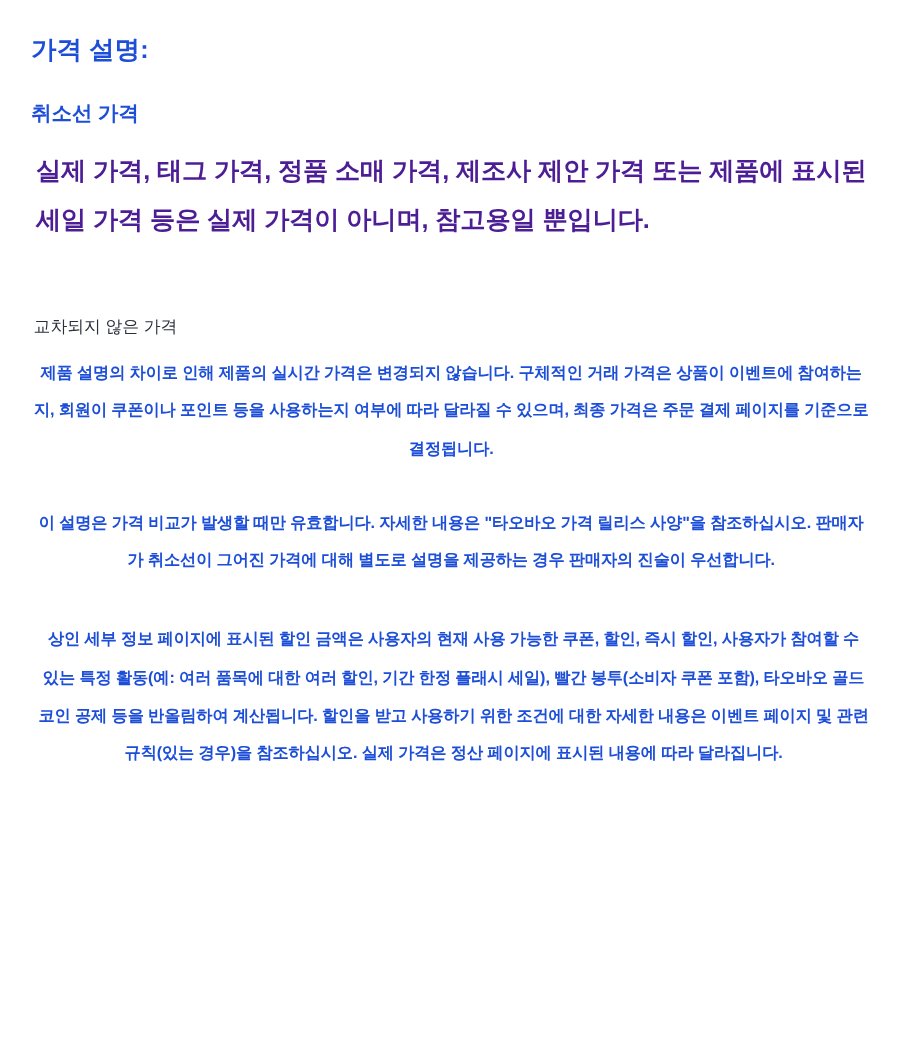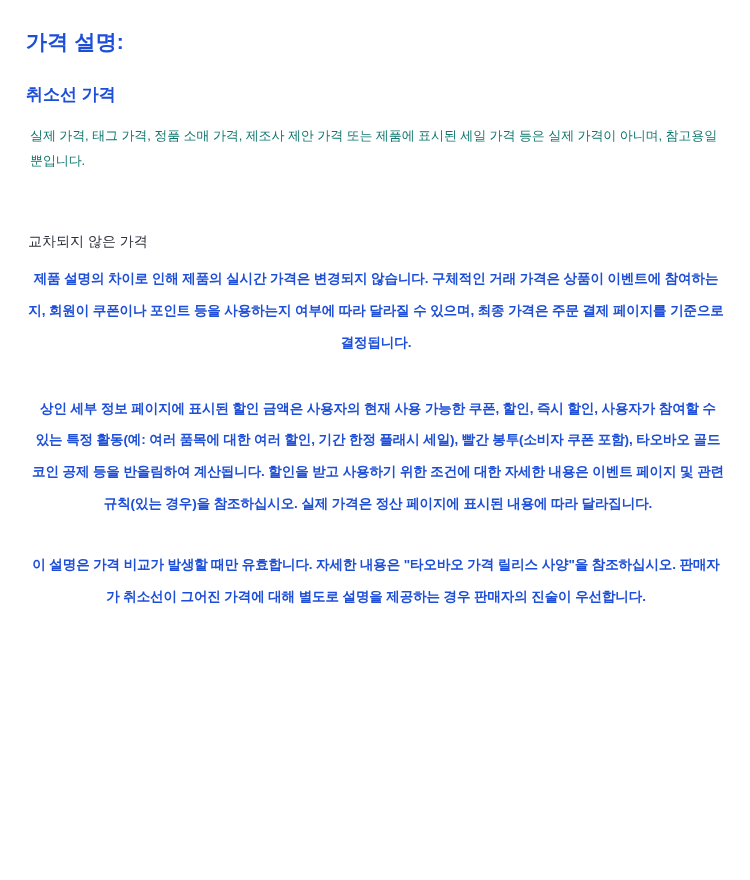--- a/index.html
+++ b/index.html
@@ -33,23 +33,23 @@
     margin-top: 0;
   }
   .section-heading-lg {
     font-size: 17px;
     font-weight: bold;
     color: #1d4ed8;
     margin: 28px 0 0 0;
     line-height: 1.4;
   }
   .lead-paragraph {
-    font-size: 13px;
-    font-weight: normal;
-    color: #0f766e;
+    font-size: 21px;
+    font-weight: bold;
+    color: #4c1d95;
     line-height: 1.95;
     margin: 16px 0 0 4px;
     letter-spacing: -0.1px;
   }
   .section-heading-sm {
     font-size: 14px;
     font-weight: normal;
     color: #2b2f3a;
     margin: 58px 0 0 2px;
     line-height: 1.4;
@@ -83,18 +83,18 @@
   <section class="section">
     <h2 class="section-heading-lg">취소선 가격</h2>
     <p class="lead-paragraph">실제 가격, 태그 가격, 정품 소매 가격, 제조사 제안 가격 또는 제품에 표시된 세일 가격 등은 실제 가격이 아니며, 참고용일 뿐입니다.</p>
   </section>
 
   <section class="section">
     <h3 class="section-heading-sm">교차되지 않은 가격</h3>
 
     <p class="body-paragraph">제품 설명의 차이로 인해 제품의 실시간 가격은 변경되지 않습니다. 구체적인 거래 가격은 상품이 이벤트에 참여하는지, 회원이 쿠폰이나 포인트 등을 사용하는지 여부에 따라 달라질 수 있으며, 최종 가격은 주문 결제 페이지를 기준으로 결정됩니다.</p>
 
+    <p class="body-paragraph gap-md">이 설명은 가격 비교가 발생할 때만 유효합니다. 자세한 내용은 "타오바오 가격 릴리스 사양"을 참조하십시오. 판매자가 취소선이 그어진 가격에 대해 별도로 설명을 제공하는 경우 판매자의 진술이 우선합니다.</p>
+
     <p class="body-paragraph gap-lg indent-1">상인 세부 정보 페이지에 표시된 할인 금액은 사용자의 현재 사용 가능한 쿠폰, 할인, 즉시 할인, 사용자가 참여할 수 있는 특정 활동(예: 여러 품목에 대한 여러 할인, 기간 한정 플래시 세일), 빨간 봉투(소비자 쿠폰 포함), 타오바오 골드 코인 공제 등을 반올림하여 계산됩니다. 할인을 받고 사용하기 위한 조건에 대한 자세한 내용은 이벤트 페이지 및 관련 규칙(있는 경우)을 참조하십시오. 실제 가격은 정산 페이지에 표시된 내용에 따라 달라집니다.</p>
-
-    <p class="body-paragraph gap-md">이 설명은 가격 비교가 발생할 때만 유효합니다. 자세한 내용은 "타오바오 가격 릴리스 사양"을 참조하십시오. 판매자가 취소선이 그어진 가격에 대해 별도로 설명을 제공하는 경우 판매자의 진술이 우선합니다.</p>
   </section>
 
 </div>
 
 </body></html>

